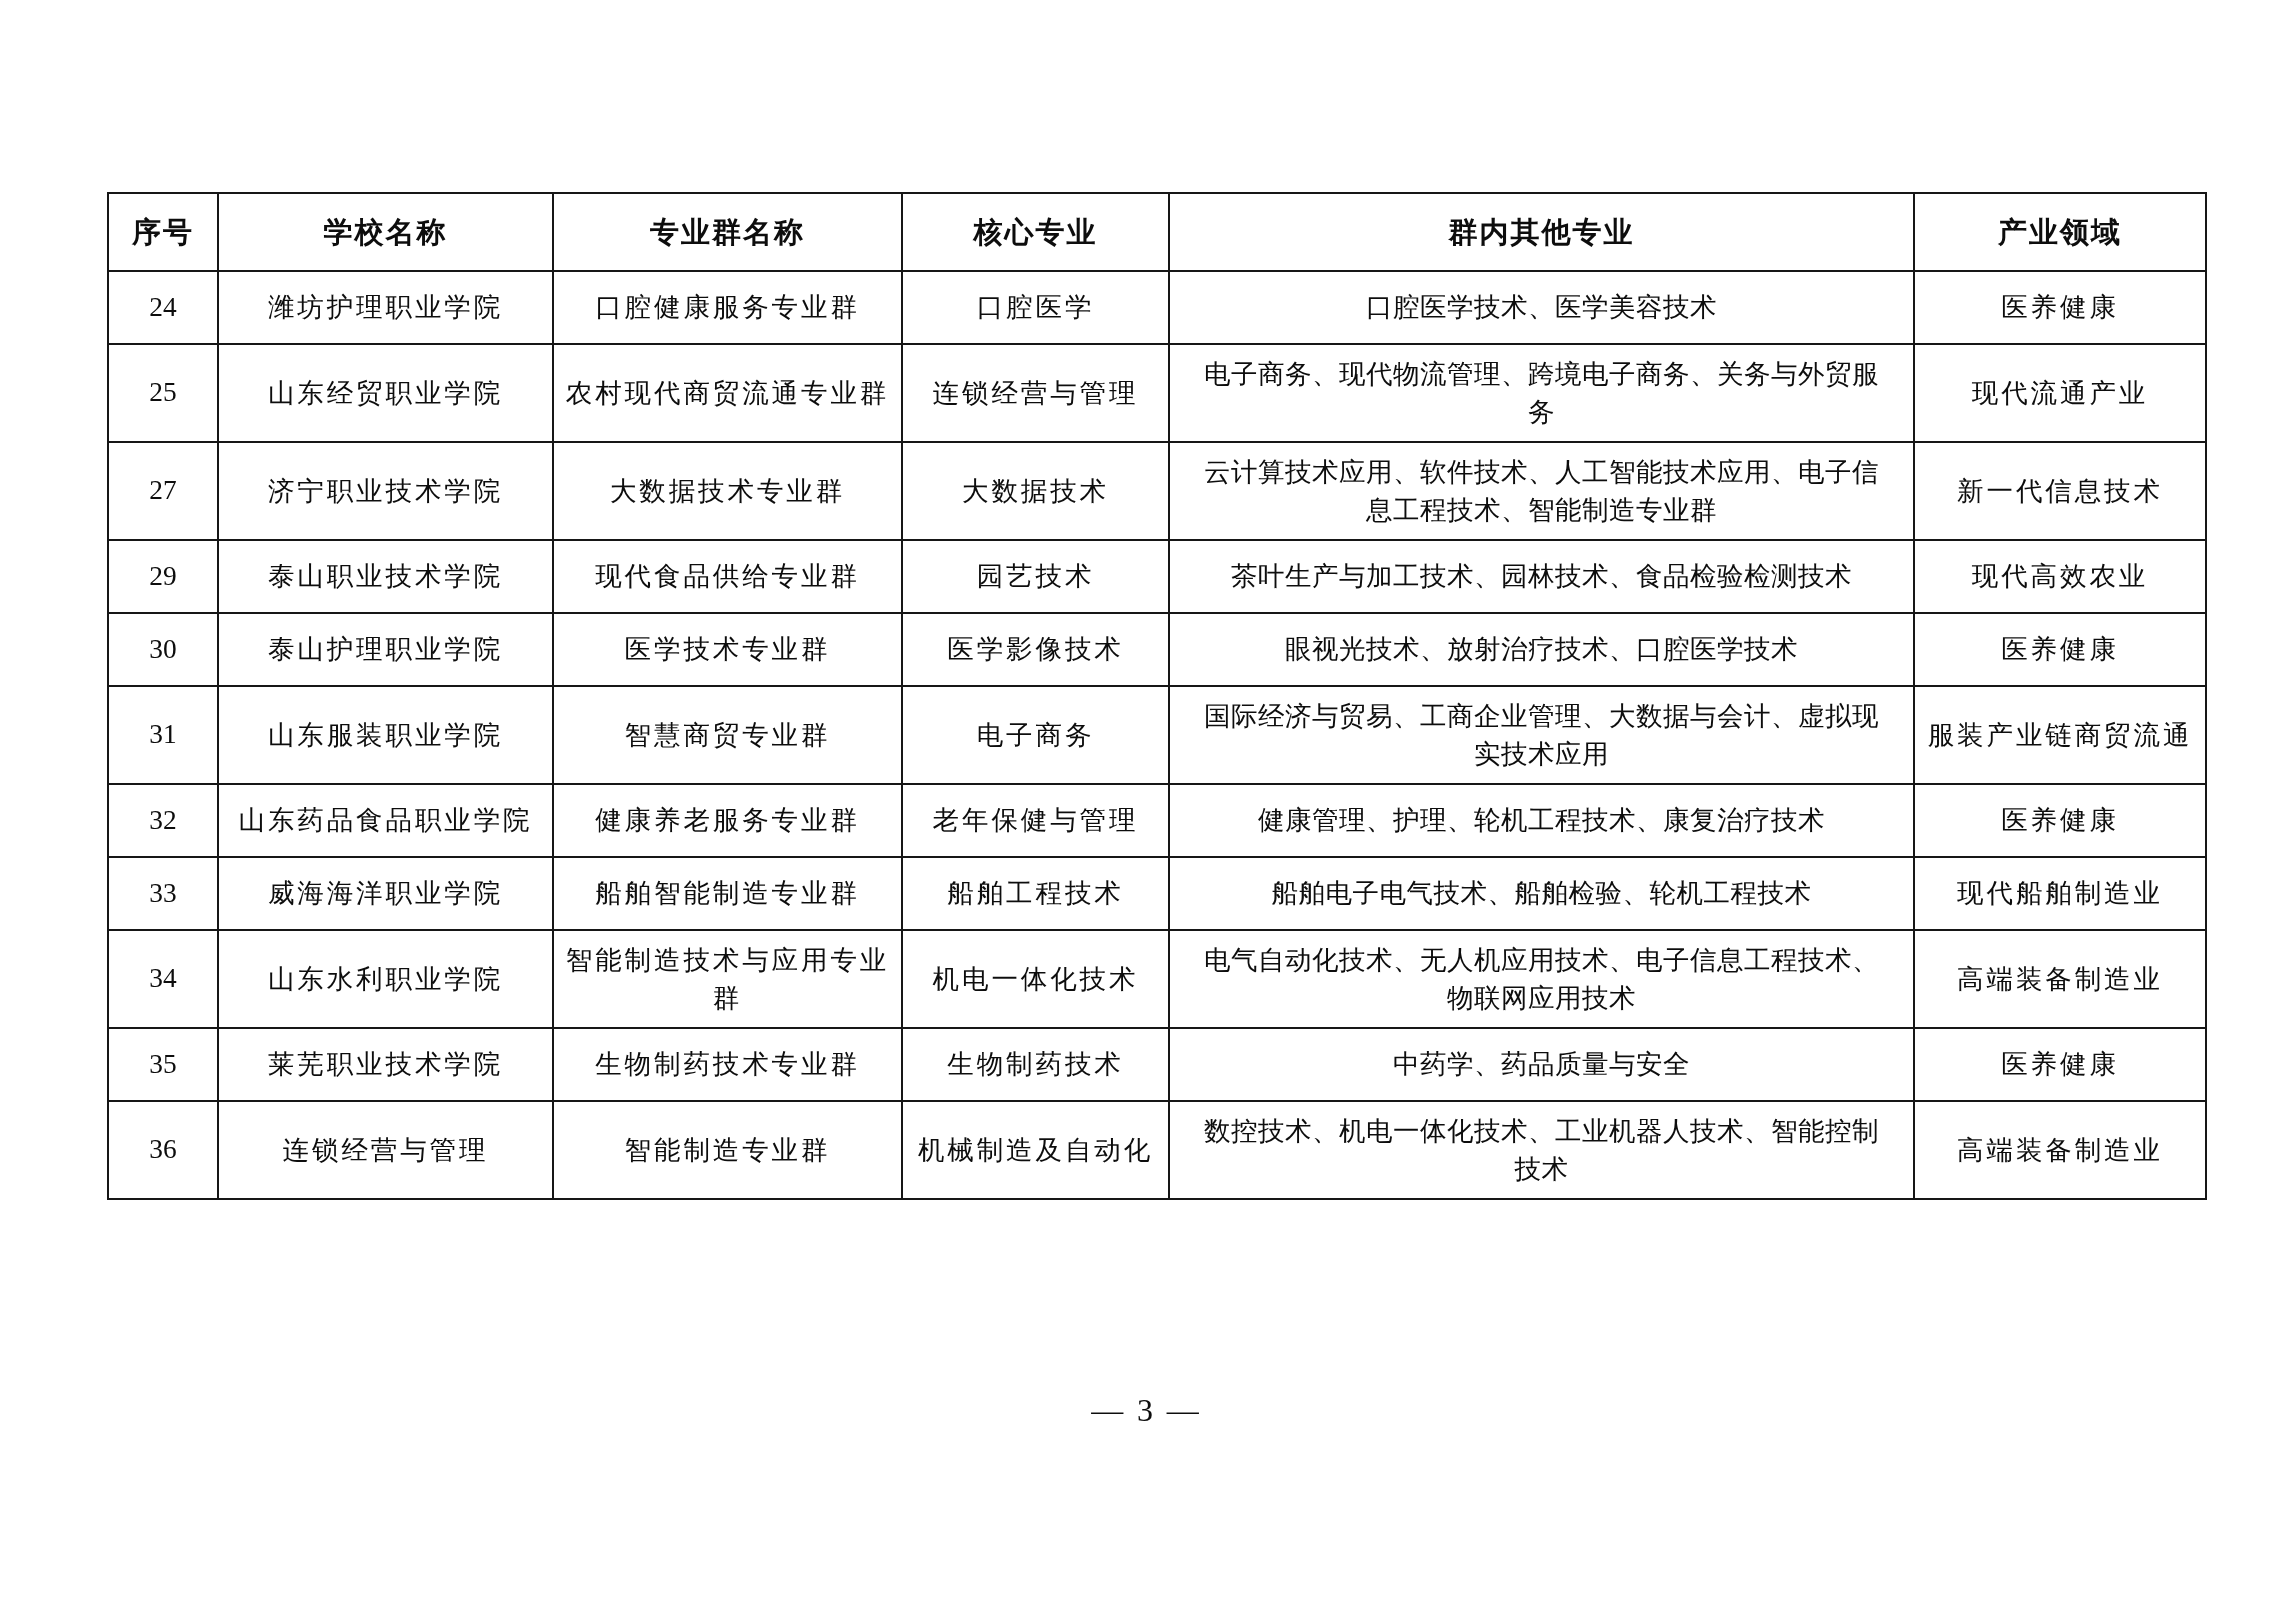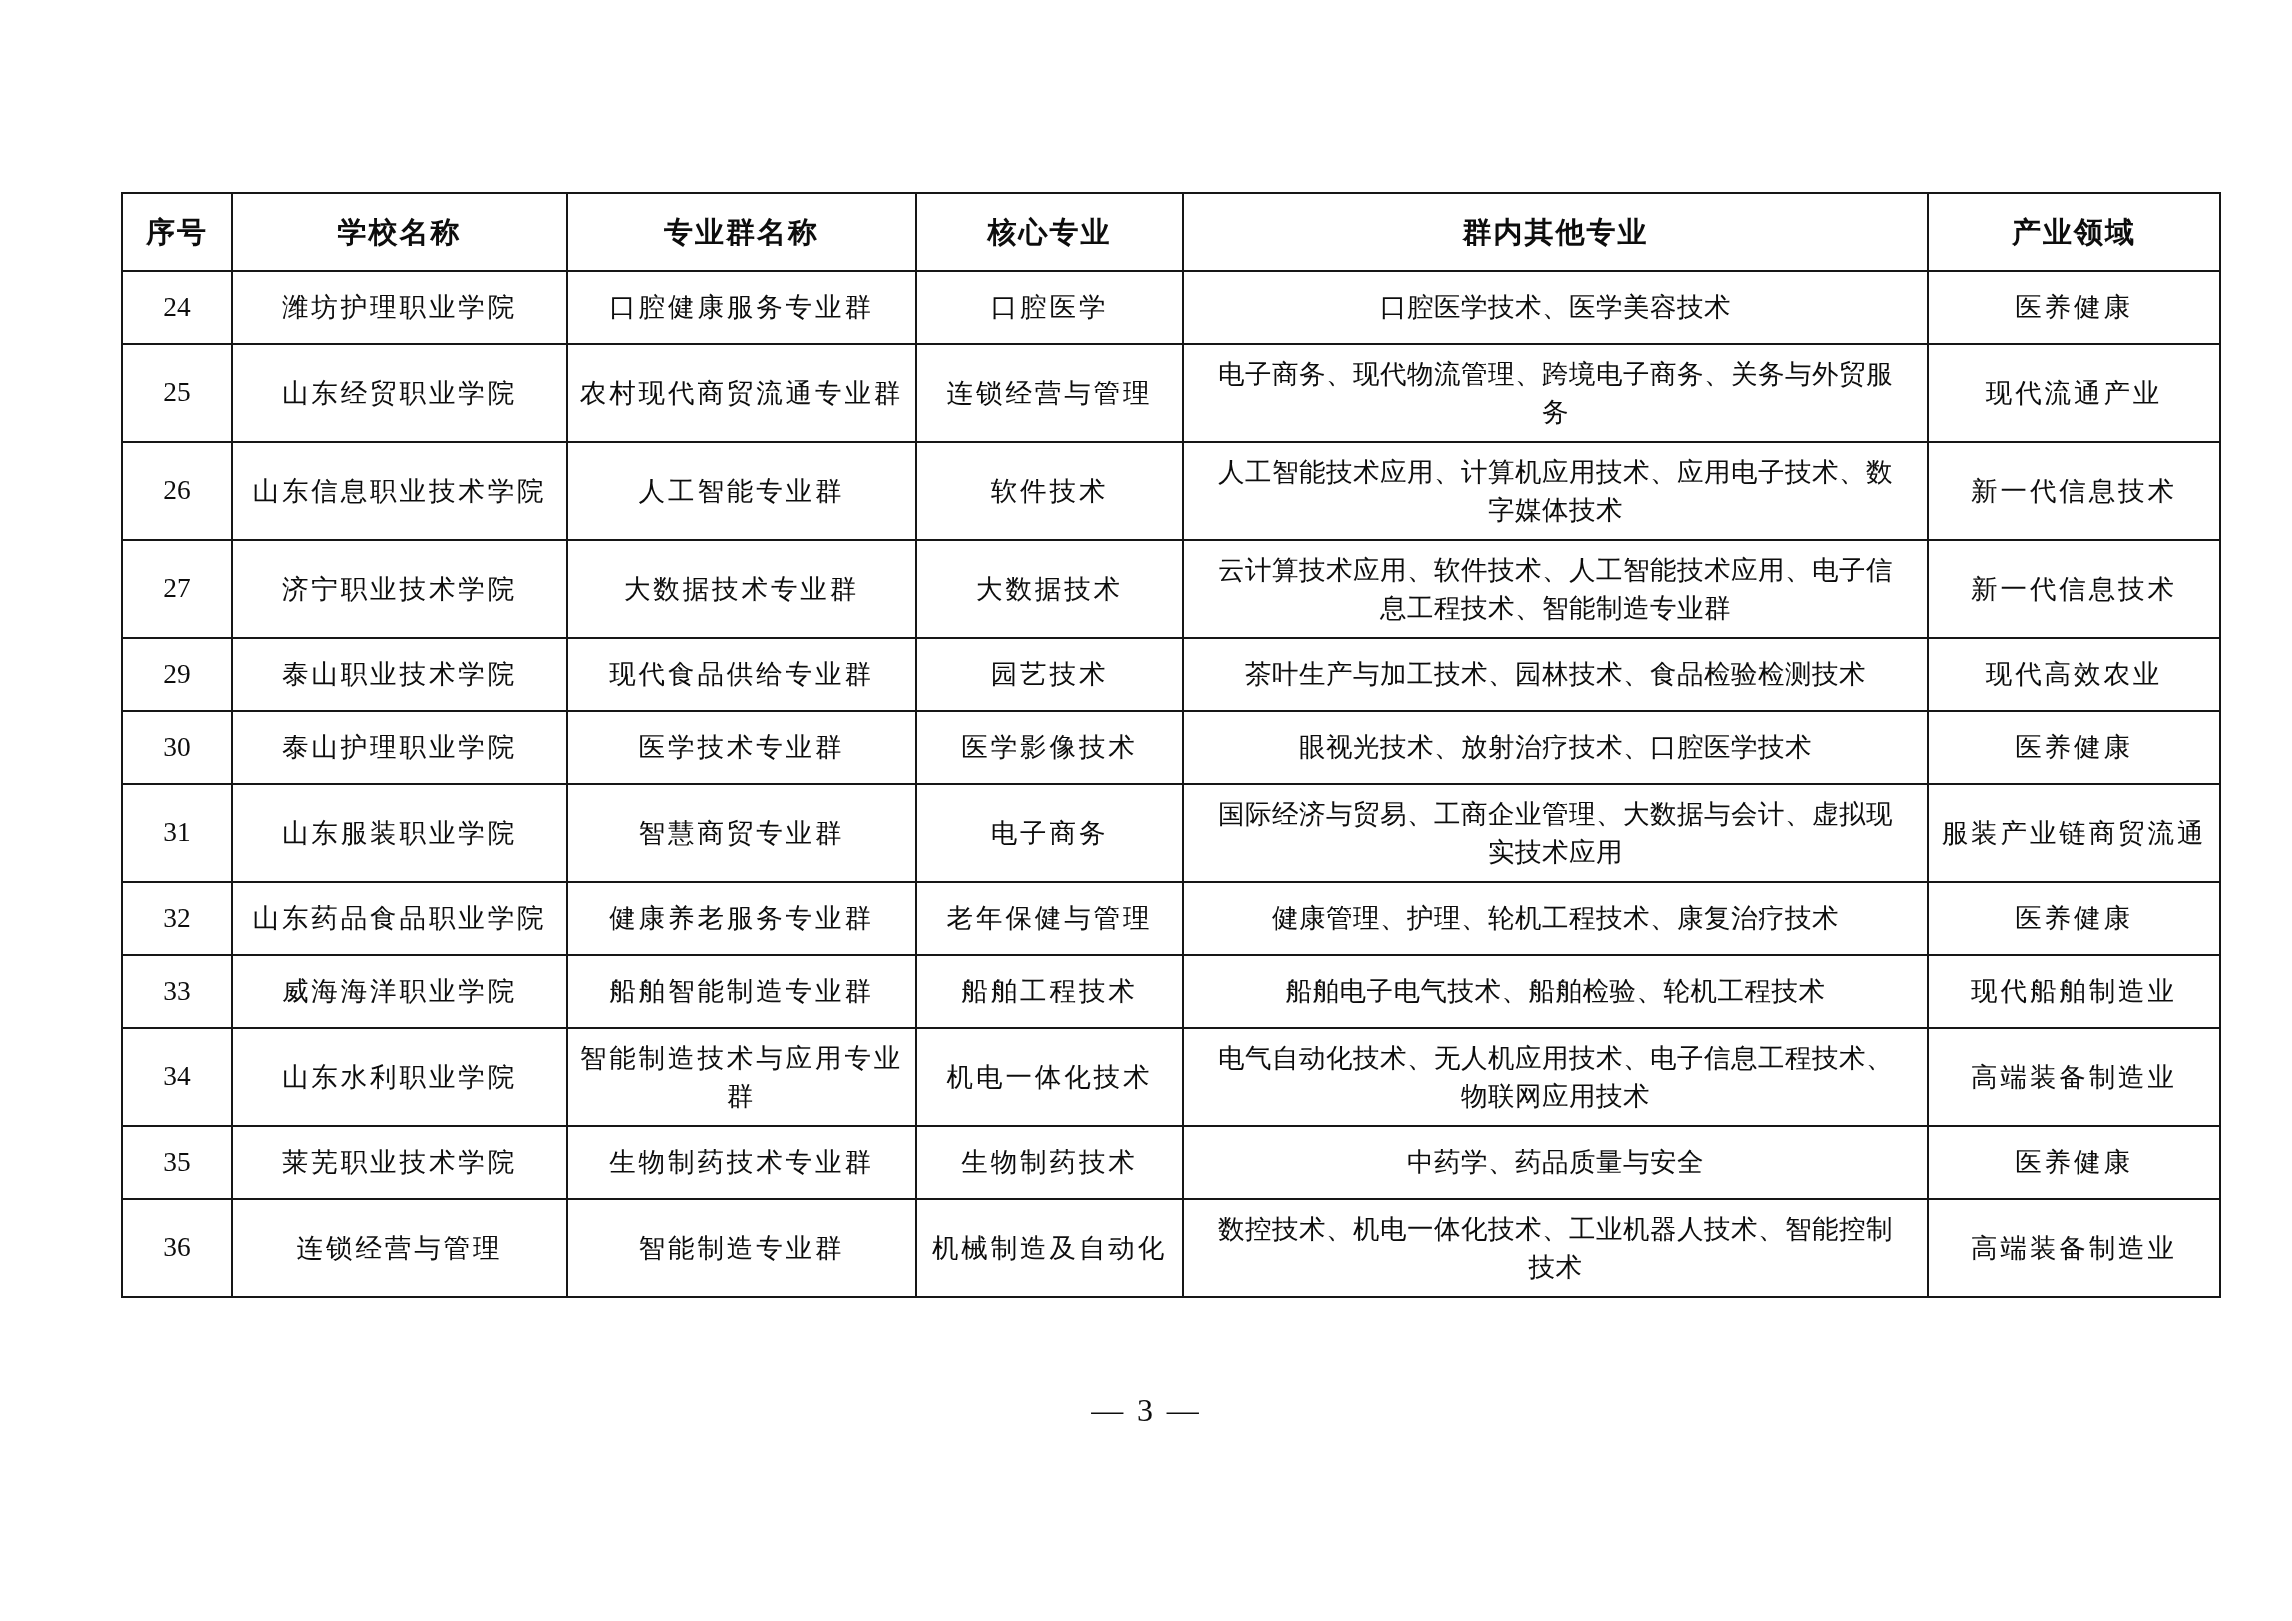--- a/index.html
+++ b/index.html
@@ -9,21 +9,21 @@
   }
   body {
     position: relative;
     width: 2293px;
     height: 1621px;
     font-family: "Liberation Serif", "DejaVu Serif", serif;
     color: #0d0d0d;
   }
   .doc-table {
     position: absolute;
-    left: 121px;
+    left: 107px;
     top: 192px;
     width: 2098px;
     border-collapse: collapse;
     table-layout: fixed;
     background: #ffffff;
   }
   .doc-table th,
   .doc-table td {
     border: 2px solid #161616;
     text-align: center;
@@ -101,28 +101,20 @@
     </tr>
     <tr class="tall">
       <td class="c-no">25</td>
       <td>山东经贸职业学院</td>
       <td>农村现代商贸流通专业群</td>
       <td>连锁经营与管理</td>
       <td class="c-others">电子商务、现代物流管理、跨境电子商务、关务与外贸服务</td>
       <td>现代流通产业</td>
     </tr>
     <tr class="tall">
-      <td class="c-no">26</td>
-      <td>山东信息职业技术学院</td>
-      <td>人工智能专业群</td>
-      <td>软件技术</td>
-      <td class="c-others">人工智能技术应用、计算机应用技术、应用电子技术、数字媒体技术</td>
-      <td>新一代信息技术</td>
-    </tr>
-    <tr class="tall">
       <td class="c-no">27</td>
       <td>济宁职业技术学院</td>
       <td>大数据技术专业群</td>
       <td>大数据技术</td>
       <td class="c-others">云计算技术应用、软件技术、人工智能技术应用、电子信息工程技术、智能制造专业群</td>
       <td>新一代信息技术</td>
     </tr>
     <tr class="short">
       <td class="c-no">29</td>
       <td>泰山职业技术学院</td>

